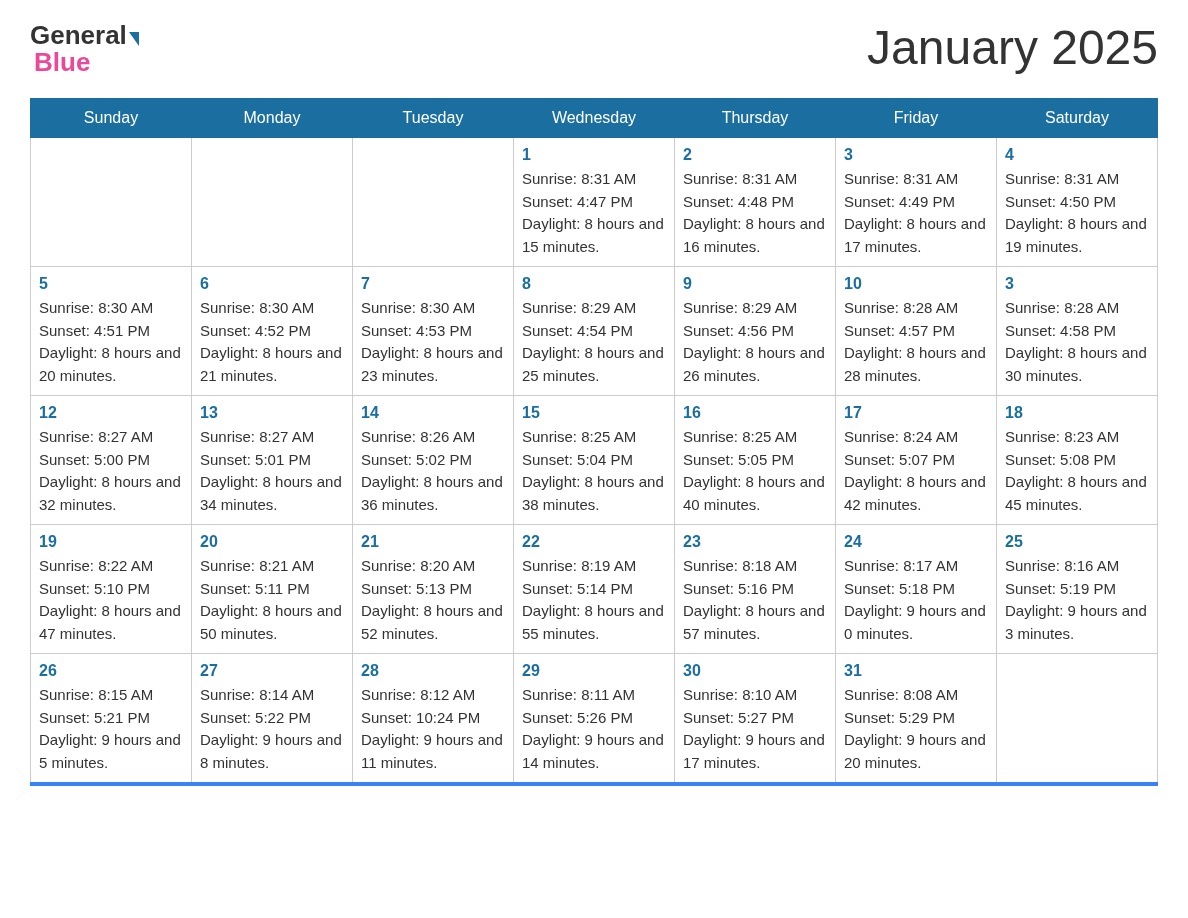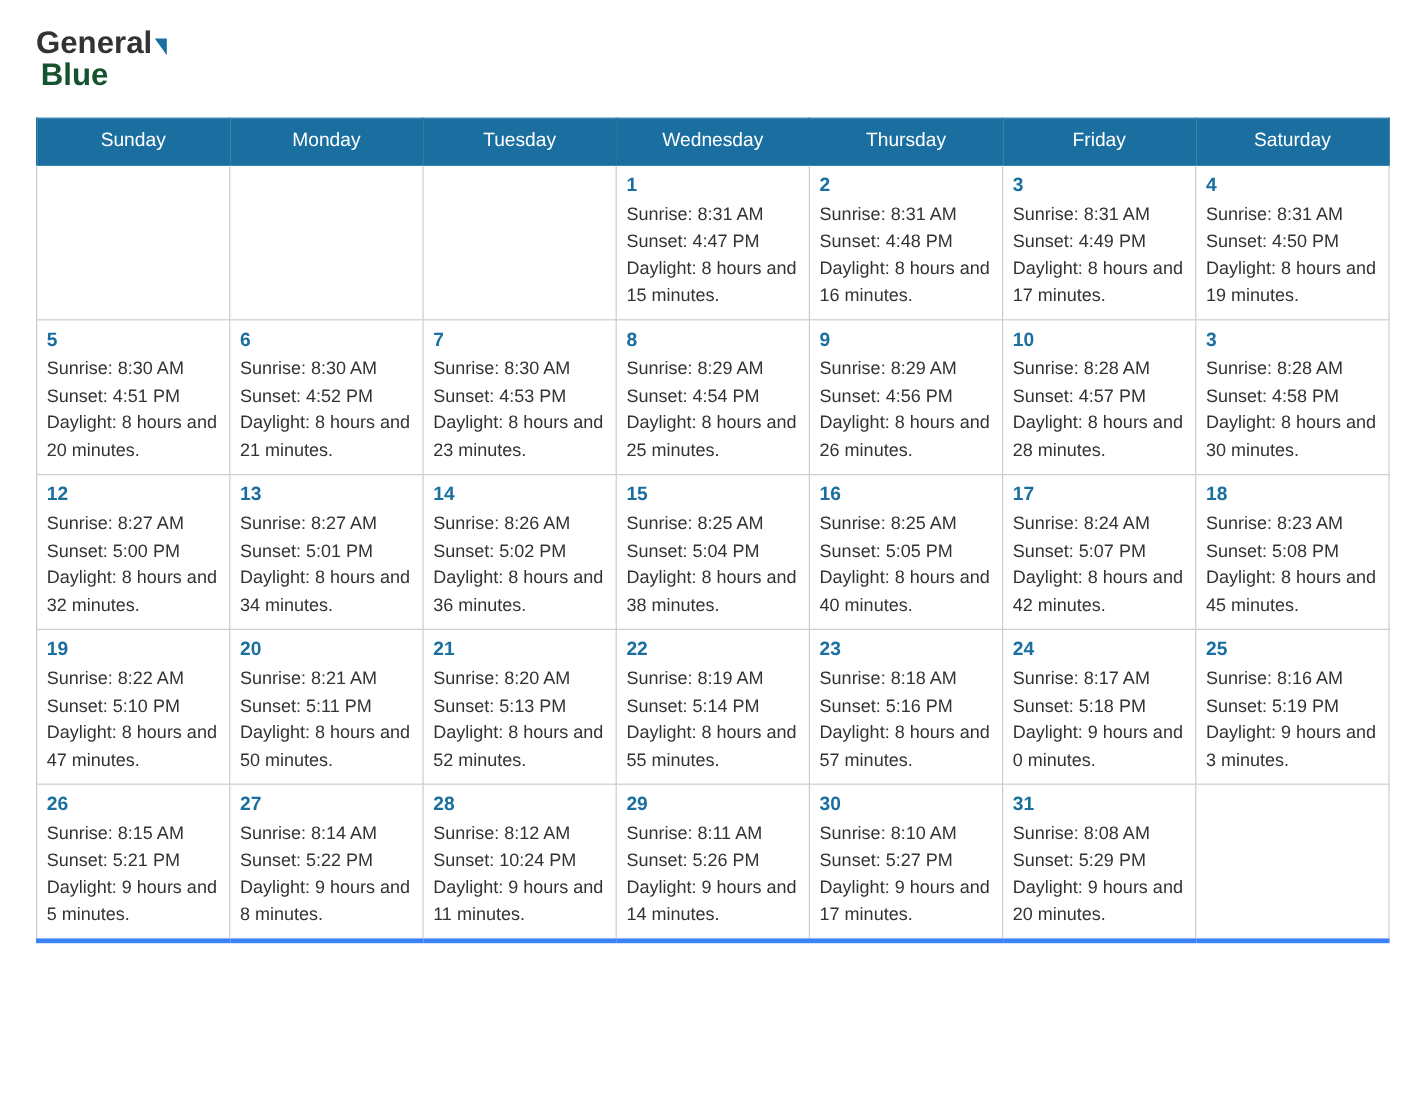--- a/index.html
+++ b/index.html
@@ -34,21 +34,21 @@
       width: 0;
       height: 0;
       border-left: 10px solid transparent;
       border-right: 0px solid transparent;
       border-top: 14px solid #1a6fa0;
       margin: 0 2px;
       vertical-align: middle;
       position: relative;
       top: 3px;
     }
-    .logo-blue { color: #14532d; }
+    .logo-blue { color: #ec4899; }
     .title-block { text-align: right; }
     .calendar-title {
       font-size: 48px;
       font-weight: normal;
       color: #333;
     }
     .calendar-subtitle {
       font-size: 20px;
       color: #555;
       margin-top: 4px;
@@ -98,20 +98,21 @@
   <div class="logo">
     <div class="logo-text">
       <span class="logo-general">General</span>
         <span class="logo-arrow"></span>
     </div>
     <div style="margin-top:-4px; padding-left: 4px;">
       <span class="logo-blue" style="font-size:26px; font-weight:bold;">Blue</span>
     </div>
   </div>
   <div class="title-block">
+    <div class="calendar-title">January 2025</div>
   </div>
 </div>
 
 <table>
   <thead>
     <tr>
     <th>Sunday</th>
         <th>Monday</th>
         <th>Tuesday</th>
         <th>Wednesday</th>

